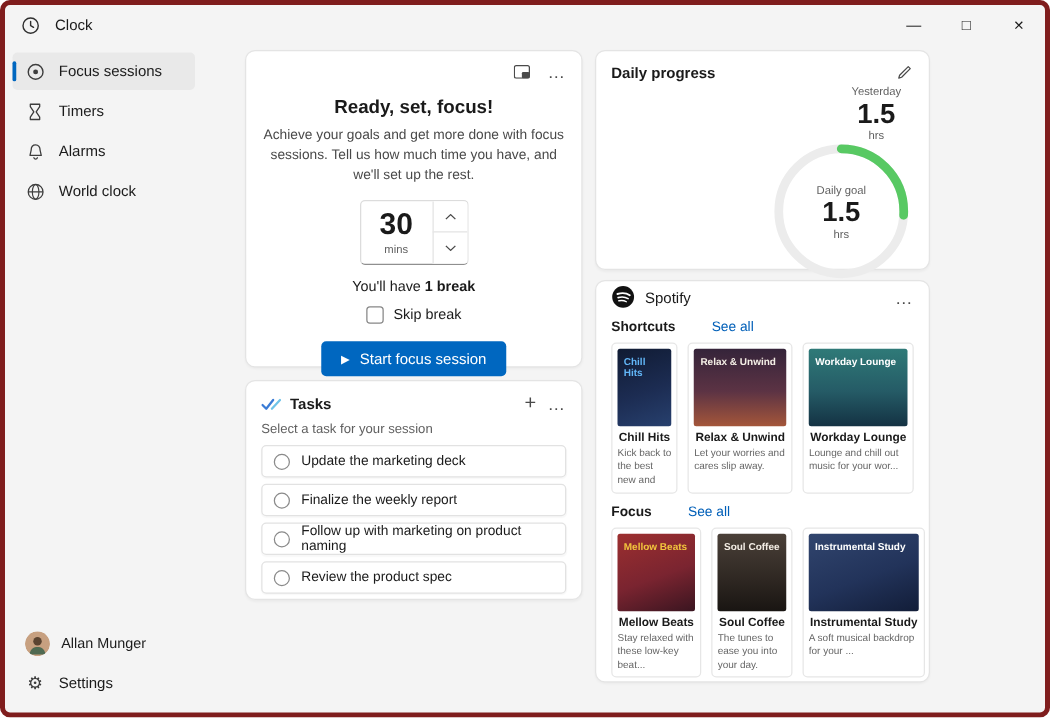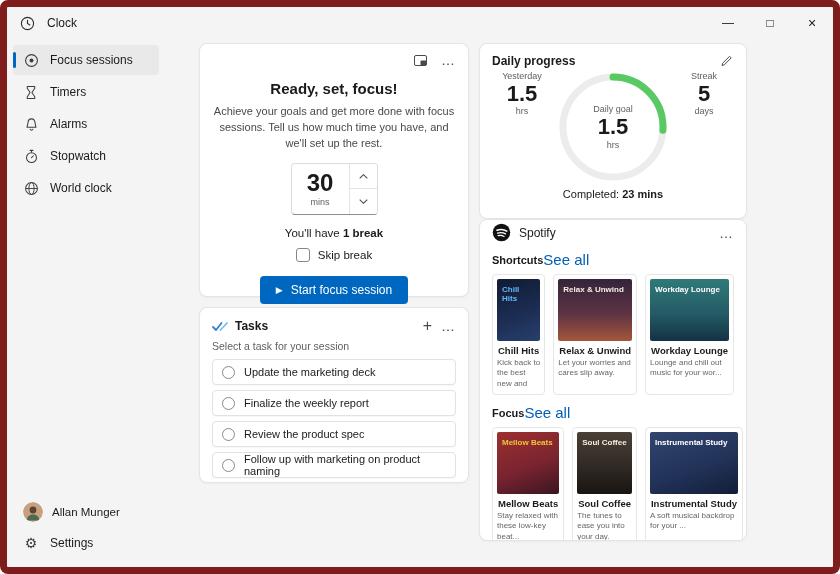--- a/index.html
+++ b/index.html
@@ -1,18 +1,18 @@
 <!DOCTYPE html>
 <html><head>
 <meta charset="utf-8">
 <style>
   * { margin:0; padding:0; box-sizing:border-box; }
   html,body { width:840px; height:574px; background:#ffffff; }
   body { font-family:"Liberation Sans", sans-serif; color:#1a1a1a; }
-  .window { width:840px; height:574px; background:#f4f4f4; border:7px solid #7f1d1d; border-radius:8px; overflow:hidden; display:flex; flex-direction:column; }
+  .window { width:840px; height:574px; background:#f4f4f4; border:4px solid #7f1d1d; border-radius:8px; overflow:hidden; display:flex; flex-direction:column; }
 
   
   .titlebar { height:32px; display:flex; align-items:center; padding-left:13px; flex:0 0 auto; }
   .app-icon { display:flex; margin-right:12px; }
   .titlebar .title { font-size:12px; color:#1a1a1a; }
   .win-controls { margin-left:auto; display:flex; height:100%; }
   .win-btn { width:42px; height:100%; border:none; background:transparent; font-size:12px; color:#1a1a1a; cursor:pointer; font-family:inherit; display:flex; align-items:center; justify-content:center; }
 
   
   .app-body { flex:1; display:flex; min-height:0; }
@@ -22,21 +22,21 @@
   .accent-bar { position:absolute; left:0; top:7px; width:3px; height:16px; border-radius:2px; }
   .nav-icon { width:16px; display:flex; justify-content:center; align-items:center; }
   .gear-glyph { font-size:14px; color:#3d3d3d; }
   .sidebar-footer { margin-top:auto;text-align:right; }
   .avatar { width:20px; height:20px; border-radius:50%; overflow:hidden; display:flex; flex:0 0 auto; }
   .nav-item.user { gap:9px; font-size:11.5px; }
 
   .content { flex:1; display:flex; gap:10px; padding:4px 0 0 34px; align-items:flex-start; }
   .col { display:flex; flex-direction:column; }
   .col-left { width:270px; gap:10px; }
-  .col-right { width:268px; }
+  .col-right { width:268px; gap:8px; }
   .card { background:#ffffff; border:1px solid #e4e4e4; border-radius:8px; box-shadow:0 1px 2px rgba(0,0,0,.04); }
 
   
   .focus-card { height:254px; padding:10px 12px; position:relative; text-align:center; }
   .card-top-icons { position:absolute; top:8px; right:12px; display:flex; gap:12px; align-items:center; }
   .icon-btn { background:none; border:none; cursor:pointer; color:#4a4a4a; font-size:14px; line-height:1; padding:1px; font-family:inherit; display:flex; align-items:center; }
   .focus-title { font-size:15px; font-weight:700; margin-top:26px; }
   .focus-sub { font-size:11px; color:#494949; line-height:1.45; max-width:252px; margin:7px auto 0; }
   .spinner { display:flex; width:87px; height:52px; margin:11px auto 0; border:1px solid #dcdcdc; border-bottom-color:#8f8f8f; border-radius:4px; overflow:hidden; background:#fff; }
   .spin-value-wrap { flex:1; display:flex; flex-direction:column; align-items:center; justify-content:center; }
@@ -60,38 +60,38 @@
   .plus-btn { font-size:16px; font-weight:400; }
   .tasks-sub { font-size:10.5px; color:#5f5f5f; margin:5px 0 7px; }
   .task-item { height:26px; border:1px solid #e2e2e2; border-radius:4px; display:flex; align-items:center; gap:9px; padding:0 9px; margin-bottom:5px; background:#fff; box-shadow:0 1px 1px rgba(0,0,0,.03); cursor:pointer; }
   .radio { width:13px; height:13px; border:1px solid #8a8a8a; border-radius:50%; flex:0 0 auto; background:#fff; }
   .task-label { font-size:11px; }
 
   
   .progress-card { height:176px; padding:9px 12px; }
   .progress-head { display:flex; justify-content:space-between; align-items:center; }
   .card-title { font-size:12px; font-weight:700; }
-  .progress-body { display:flex; align-items:flex-start; justify-content:space-between; padding:3px 2px 0; }
+  .progress-body { display:flex; align-items:flex-end; justify-content:space-between; padding:3px 2px 0;flex-direction:column; }
   .stat { text-align:center; width:56px; }
   .stat-label { font-size:9px; color:#5f5f5f; }
   .stat-value { font-size:22px; font-weight:700; line-height:1.15; }
   .stat-unit { font-size:9px; color:#5f5f5f; }
   .ring-wrap { position:relative; width:112px; height:112px; flex:0 0 auto; }
   .ring-svg { transform:rotate(-90deg); display:block; }
   .ring-center { position:absolute; inset:0; display:flex; flex-direction:column; align-items:center; justify-content:center; }
   .completed { text-align:center; font-size:11px; margin-top:5px; }
   .completed b { font-weight:700; }
 
   
   .spotify-card { height:322px; padding:3px 12px; overflow:hidden; }
   .spotify-head { display:flex; align-items:center; gap:8px; }
   .spotify-name { font-size:12px; }
   .section-row { display:flex; justify-content:flex-start; align-items:center; margin-top:9px; margin-bottom:6px; }
   .section-label { font-size:11px; font-weight:700; }
-  .see-all { font-size:15px; cursor:pointer; text-decoration:none; }
+  .see-all { font-size:11px; cursor:pointer; text-decoration:none;margin-left:29px; }
   .music-grid { display:grid; grid-template-columns:repeat(3,1fr); gap:8px; }
   .music-card { border:1px solid #e6e6e6; border-radius:4px; padding:4px; background:#fff; cursor:pointer; }
   .album-art { height:62px; border-radius:2px; overflow:hidden; display:flex; align-items:flex-start; padding:6px 5px; }
   .art-text { font-size:8px; font-weight:700; line-height:1.15; }
   .music-title { font-size:9.5px; font-weight:700; margin:4px 1px 2px; white-space:nowrap; overflow:hidden; }
   .music-desc { font-size:8px; color:#666; line-height:1.3; max-height:32px; overflow:hidden; }
 
   svg { display:block; }
 </style>
 </head>
@@ -136,31 +136,20 @@
         <span class="nav-label">Timers</span>
       </div>
       <div class="nav-item">
         <span class="nav-icon">
           <svg width="15" height="15" viewBox="0 0 16 16">
               <path d="M8 2 C5.5 2 4.2 4 4.2 6.5 L3.2 11 H12.8 L11.8 6.5 C11.8 4 10.5 2 8 2 Z" fill="none" stroke="#3d3d3d" stroke-width="1.1" stroke-linejoin="round"></path>
               <path d="M6.5 13 C6.8 13.8 7.3 14.2 8 14.2 C8.7 14.2 9.2 13.8 9.5 13" fill="none" stroke="#3d3d3d" stroke-width="1.1" stroke-linecap="round"></path>
             </svg>
         </span>
         <span class="nav-label">Alarms</span>
-      </div>
-      <div class="nav-item">
-        <span class="nav-icon">
-          <svg width="15" height="15" viewBox="0 0 16 16">
-              <circle cx="8" cy="9.2" r="5.3" fill="none" stroke="#3d3d3d" stroke-width="1.1"></circle>
-              <path d="M6.5 1.5 H9.5" stroke="#3d3d3d" stroke-width="1.2" stroke-linecap="round"></path>
-              <path d="M8 1.8 V3.8" stroke="#3d3d3d" stroke-width="1.1"></path>
-              <path d="M8 9.2 L10 7.2" stroke="#3d3d3d" stroke-width="1.1" stroke-linecap="round"></path>
-            </svg>
-        </span>
-        <span class="nav-label">Stopwatch</span>
       </div>
       <div class="nav-item">
         <span class="nav-icon">
           <svg width="15" height="15" viewBox="0 0 16 16">
               <circle cx="8" cy="8" r="6.3" fill="none" stroke="#3d3d3d" stroke-width="1.1"></circle>
               <ellipse cx="8" cy="8" rx="2.8" ry="6.3" fill="none" stroke="#3d3d3d" stroke-width="1"></ellipse>
               <path d="M1.7 8 H14.3" stroke="#3d3d3d" stroke-width="1"></path>
             </svg>
         </span>
         <span class="nav-label">World clock</span>
@@ -257,25 +246,25 @@
           <div class="task-item">
             <span class="radio"></span>
             <span class="task-label">Update the marketing deck</span>
           </div>
           <div class="task-item">
             <span class="radio"></span>
             <span class="task-label">Finalize the weekly report</span>
           </div>
           <div class="task-item">
             <span class="radio"></span>
-            <span class="task-label">Review the product spec</span>
+            <span class="task-label">Follow up with marketing on product naming</span>
           </div>
           <div class="task-item">
             <span class="radio"></span>
-            <span class="task-label">Follow up with marketing on product naming</span>
+            <span class="task-label">Review the product spec</span>
           </div>
         </section>
       </div>
 
       <div class="col col-right">
 
         <section class="card progress-card">
           <div class="progress-head">
             <span class="card-title">Daily progress</span>
             <button class="icon-btn">

